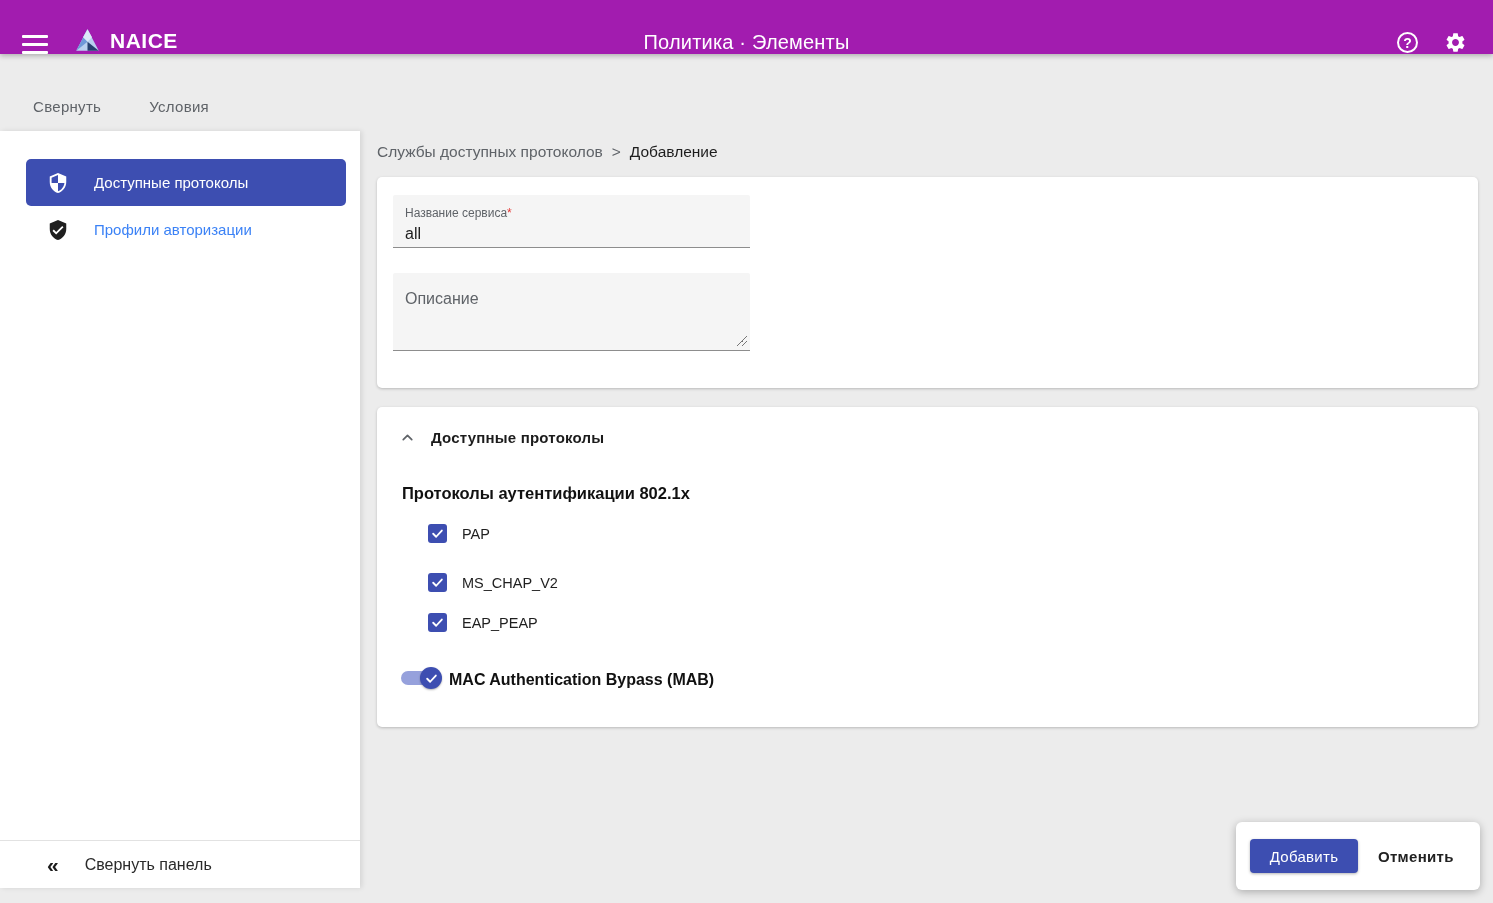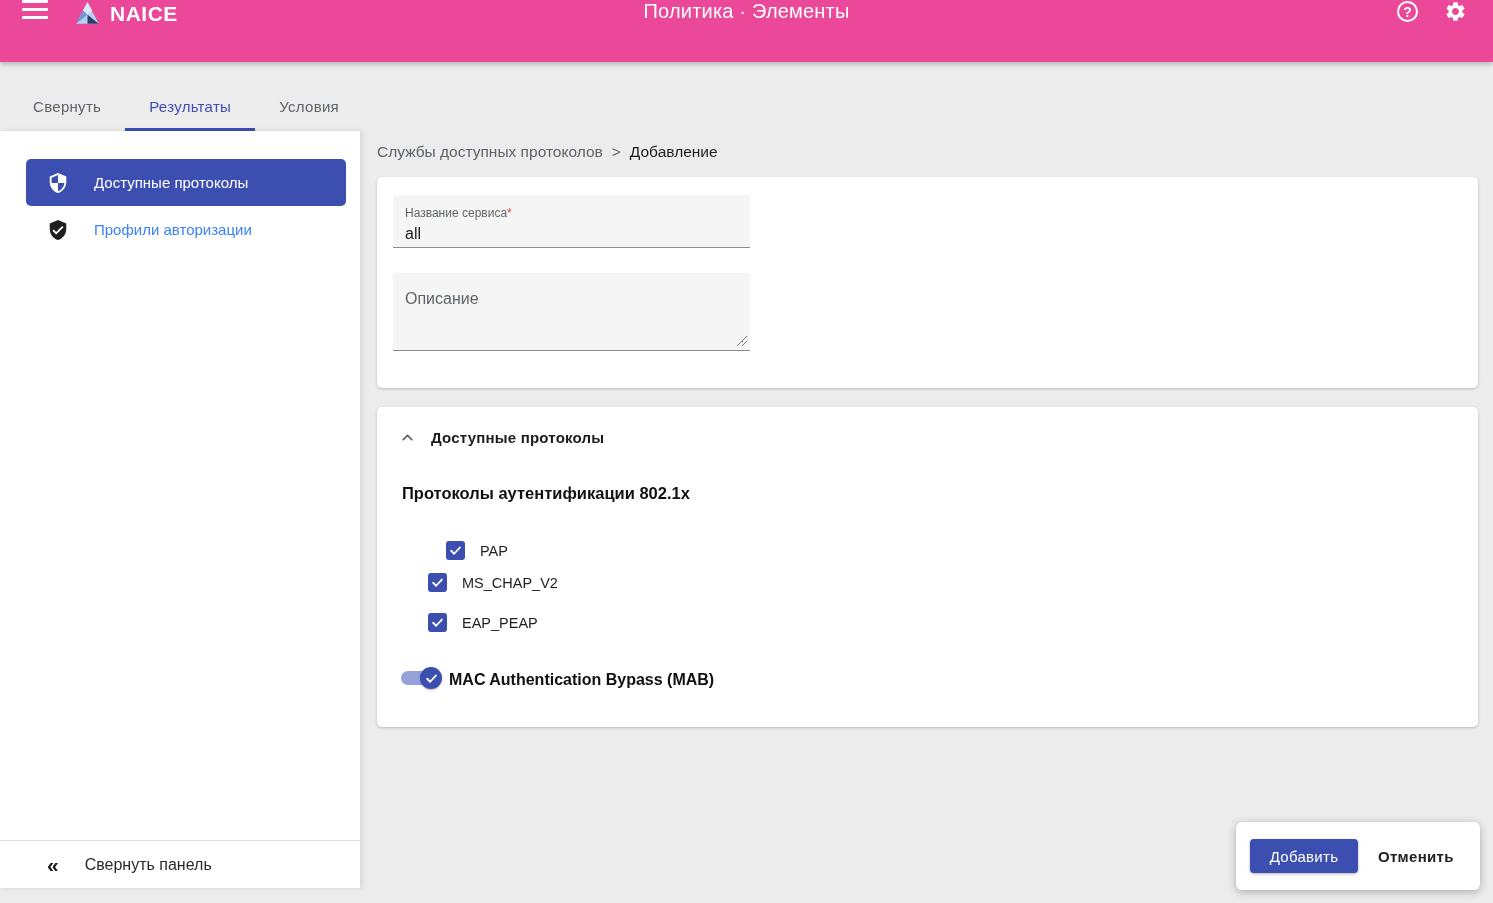--- a/index.html
+++ b/index.html
@@ -7,23 +7,23 @@
   body {
     font-family:"Liberation Sans", sans-serif;
     background:#ececec;
     position:relative;
     overflow:hidden;
     color:#202124;
   }
 
   
   .appbar {
-    position:absolute; top:0; left:0; right:0; height:62px;
-    background:#ec4899; color:#fff;
-    display:flex; align-items:flex-start;
+    position:absolute; top:0; left:0; right:0; height:54px;
+    background:#a21caf; color:#fff;
+    display:flex; align-items:flex-end;
     box-shadow:0 2px 5px rgba(0,0,0,.25);
     z-index:20;
   }
   .hamburger { margin-left:22px; width:26px; display:flex; flex-direction:column; gap:5px; cursor:pointer; }
   .hamburger span { display:block; height:3px; background:#fff; border-radius:1px; }
   .logo { margin-left:26px; display:flex; align-items:center; gap:9px; }
   .brand { font-size:21px; font-weight:700; letter-spacing:.5px; }
   .appbar-title {
     position:absolute; left:50%; transform:translateX(-50%);
     font-size:20px; font-weight:500; letter-spacing:.2px;
@@ -122,21 +122,21 @@
   .chevron-up { width:17px; height:17px; }
   .section-header-label { font-size:15px; font-weight:600; color:#1c1c1c; letter-spacing:.2px; }
   .subheading {
     position:absolute; top:77px; left:25px;
     font-size:16.5px; font-weight:700; color:#111;
   }
   .check-row {
     position:absolute; left:51px;
     display:flex; align-items:center; gap:15px; cursor:pointer;
   }
-  .check-row-1 { top:134px;margin-left:18px; }
+  .check-row-1 { top:117px; }
   .check-row-2 { top:166px; }
   .check-row-3 { top:206px; }
   .checkbox {
     width:19px; height:19px; background:#3d4eb1; border-radius:3px;
     display:flex; align-items:center; justify-content:center;
   }
   .check-label { font-size:14.5px; font-weight:500; color:#1f1f1f; }
 
   .toggle-row {
     position:absolute; top:264px; left:24px;
@@ -191,21 +191,20 @@
   <div class="appbar-right">
     <div class="help-icon">?</div>
     <svg class="gear-icon" viewBox="0 0 24 24" fill="#ffffff">
       <path d="M19.14,12.94c0.04-0.3,0.06-0.61,0.06-0.94c0-0.32-0.02-0.64-0.07-0.94l2.03-1.58c0.18-0.14,0.23-0.41,0.12-0.61 l-1.92-3.32c-0.12-0.22-0.37-0.29-0.59-0.22l-2.39,0.96c-0.5-0.38-1.03-0.7-1.62-0.94L14.4,2.81c-0.04-0.24-0.24-0.41-0.48-0.41 h-3.84c-0.24,0-0.43,0.17-0.47,0.41L9.25,5.35C8.66,5.59,8.12,5.92,7.63,6.29L5.24,5.33c-0.22-0.08-0.47,0-0.59,0.22L2.74,8.87 C2.62,9.08,2.66,9.34,2.86,9.48l2.03,1.58C4.84,11.36,4.8,11.69,4.8,12s0.02,0.64,0.07,0.94l-2.03,1.58 c-0.18,0.14-0.23,0.41-0.12,0.61l1.92,3.32c0.12,0.22,0.37,0.29,0.59,0.22l2.39-0.96c0.5,0.38,1.03,0.7,1.62,0.94l0.36,2.54 c0.05,0.24,0.24,0.41,0.48,0.41h3.84c0.24,0,0.44-0.17,0.47-0.41l0.36-2.54c0.59-0.24,1.13-0.56,1.62-0.94l2.39,0.96 c0.22,0.08,0.47,0,0.59-0.22l1.92-3.32c0.12-0.22,0.07-0.47-0.12-0.61L19.14,12.94z M12,15.6c-1.98,0-3.6-1.62-3.6-3.6 s1.62-3.6,3.6-3.6s3.6,1.62,3.6,3.6S13.98,15.6,12,15.6z"></path>
     </svg>
   </div>
 </header>
 
 <nav class="tabbar">
   <div class="tab">Свернуть</div>
-  <div class="tab active">Результаты</div>
   <div class="tab">Условия</div>
 </nav>
 
 <aside class="sidebar">
   <div class="nav">
     <div class="nav-item selected">
       <svg class="nav-icon" viewBox="0 0 24 24" fill="#ffffff">
         <path d="M12,1L3,5v6c0,5.55 3.84,10.74 9,12c5.16,-1.26 9,-6.45 9,-12V5L12,1z M12,11.99h7c-0.53,4.12 -3.28,7.79 -7,8.94V12H5V6.3l7,-3.11V11.99z"></path>
       </svg>
       <span>Доступные протоколы</span>

